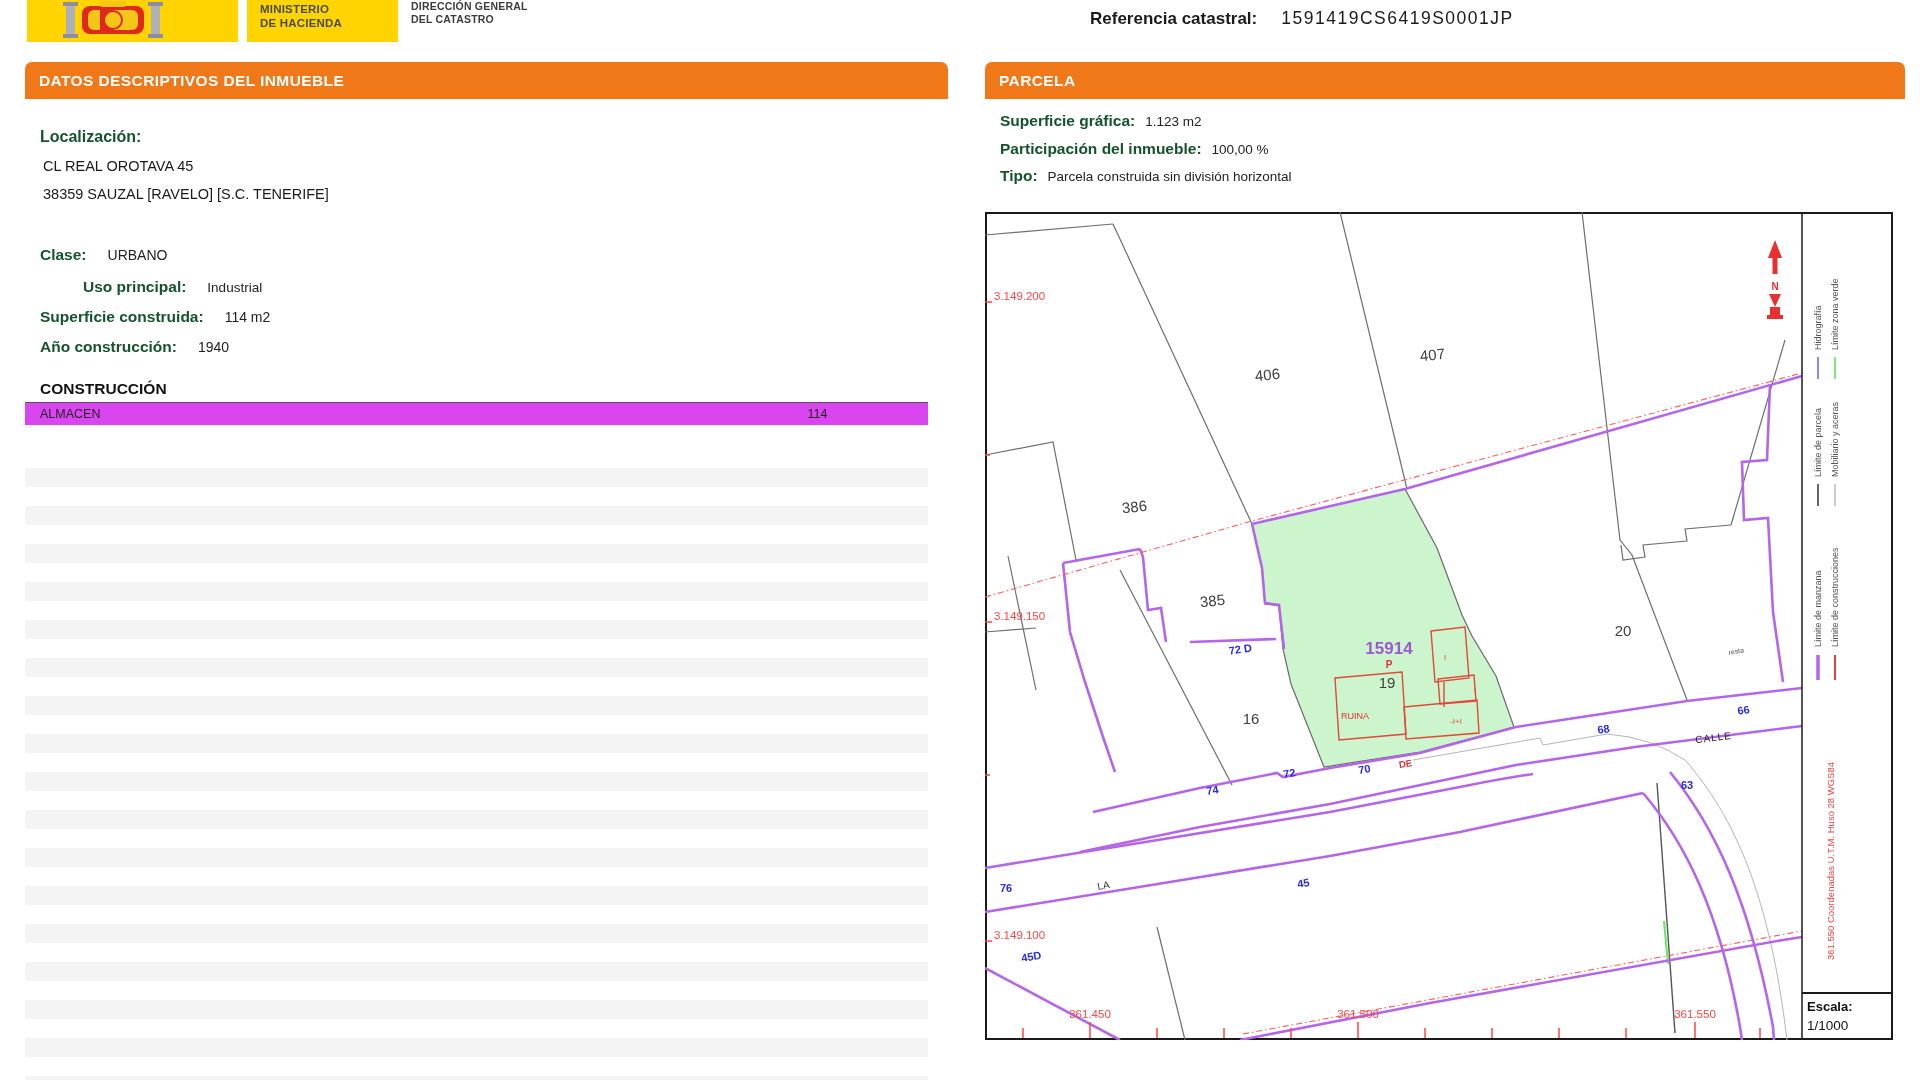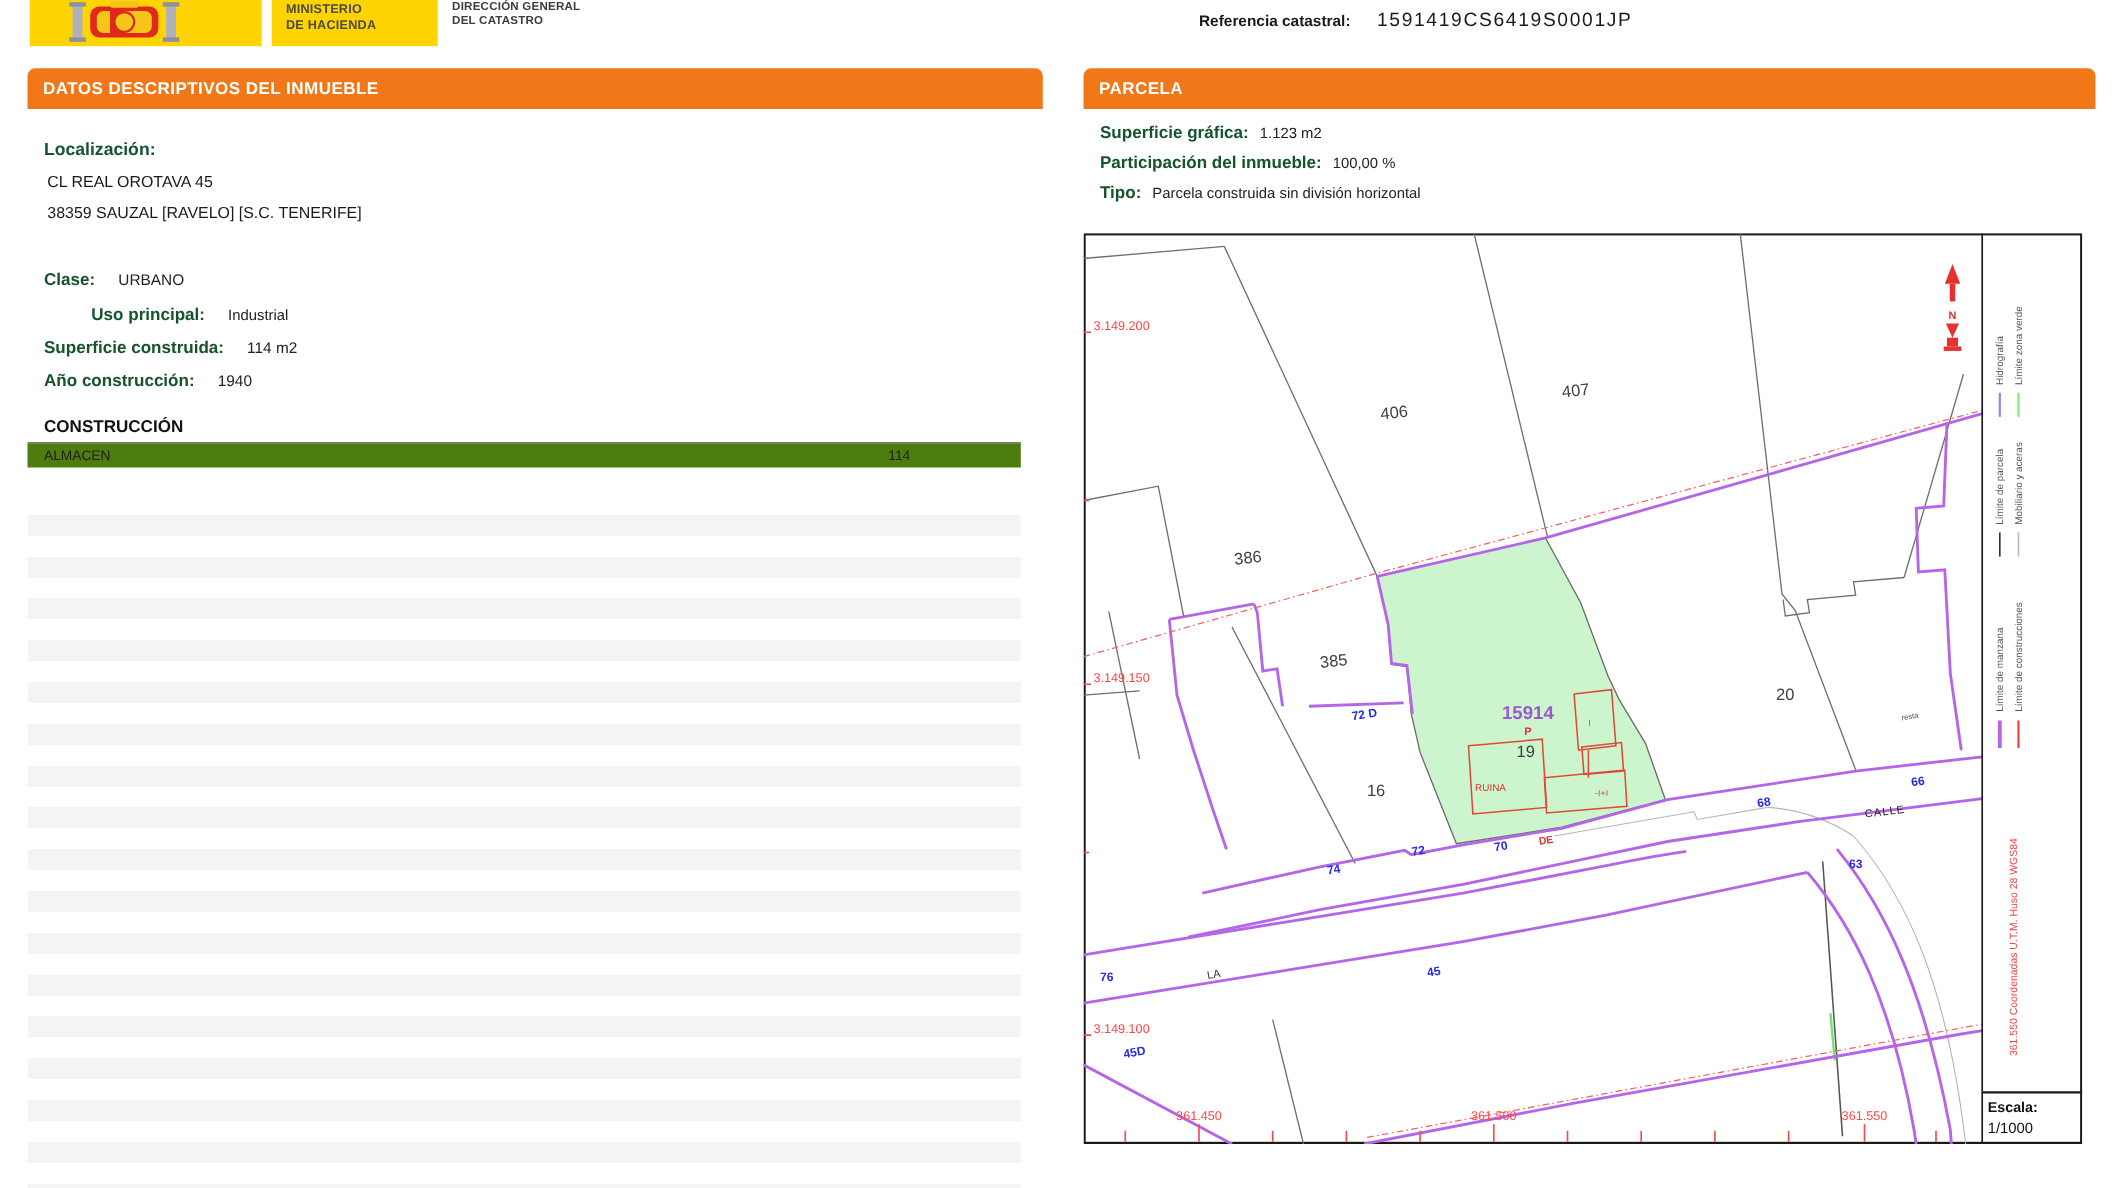--- a/index.html
+++ b/index.html
@@ -4,38 +4,38 @@
 <style>
   html,body{margin:0;padding:0;background:#fff;font-family:"Liberation Sans",sans-serif;}
   #page{position:relative;width:1920px;height:1080px;background:#fff;overflow:hidden;}
 
   
   .yellow-band{position:absolute;left:27px;top:0;width:371px;height:42px;background:#ffd400;}
   .band-sep{position:absolute;left:211px;top:0;width:9px;height:42px;background:#fff;}
   .ministry{position:absolute;left:233px;top:3px;font-size:11.5px;font-weight:bold;color:#4b4b40;line-height:13.5px;letter-spacing:.2px;}
   .dept{position:absolute;left:411px;top:0;font-size:10.5px;font-weight:bold;color:#3c3c3c;line-height:13px;letter-spacing:.2px;}
   .ref-row{position:absolute;left:1090px;top:8px;display:flex;align-items:baseline;}
-  .ref-label{font-size:14px;font-weight:bold;color:#1a1a1a;}
+  .ref-label{font-size:17px;font-weight:bold;color:#1a1a1a;}
   .ref-value{margin-left:24px;font-size:17.5px;color:#1a1a1a;letter-spacing:1.5px;}
 
   
   .bar{position:absolute;height:37px;background:#f07818;border-radius:7px 7px 0 0;color:#fff;font-weight:bold;font-size:15.5px;letter-spacing:.4px;line-height:37px;padding-left:14px;box-sizing:border-box;}
   .bar-left{left:25px;top:62px;width:923px;}
   .bar-right{left:985px;top:62px;width:920px;}
 
   
   .fld{position:absolute;white-space:nowrap;color:#111;}
   .lbl{font-weight:bold;font-size:15.5px;color:#14532d;}
   .val{font-size:14px;color:#222;margin-left:9px;padding-left:12px;}
   .addr{font-size:14.5px;color:#1a1a1a;}
 
   .constr-title{position:absolute;left:25px;top:380px;width:903px;border-bottom:1.5px solid #555;padding-left:15px;padding-bottom:4px;box-sizing:border-box;font-weight:bold;font-size:15.5px;color:#111;}
   .tbl{position:absolute;left:25px;top:403px;width:903px;}
   .tbl-head{position:relative;height:24px;background:#ececec;font-weight:bold;font-size:12.5px;color:#333;}
-  .tbl-row{position:relative;height:22px;background:#4d7c0f;font-size:12.5px;color:#222;}
+  .tbl-row{position:relative;height:22px;background:#d946ef;font-size:12.5px;color:#222;}
   .c1{position:absolute;left:15px;top:4px;}
   .c2{position:absolute;left:200px;top:4px;width:330px;text-align:center;}
   .c3{position:absolute;left:700px;top:4px;width:185px;text-align:center;}
   .stripes{position:absolute;left:25px;top:449px;width:903px;height:631px;background:repeating-linear-gradient(180deg,#ffffff 0 19px,#f4f4f4 19px 38px);}
 
   
   .pfld{position:absolute;white-space:nowrap;}
   .pval{font-size:13.5px;color:#222;margin-left:10px;}
 
   .map-wrap{position:absolute;left:985px;top:212px;width:908px;height:828px;}

